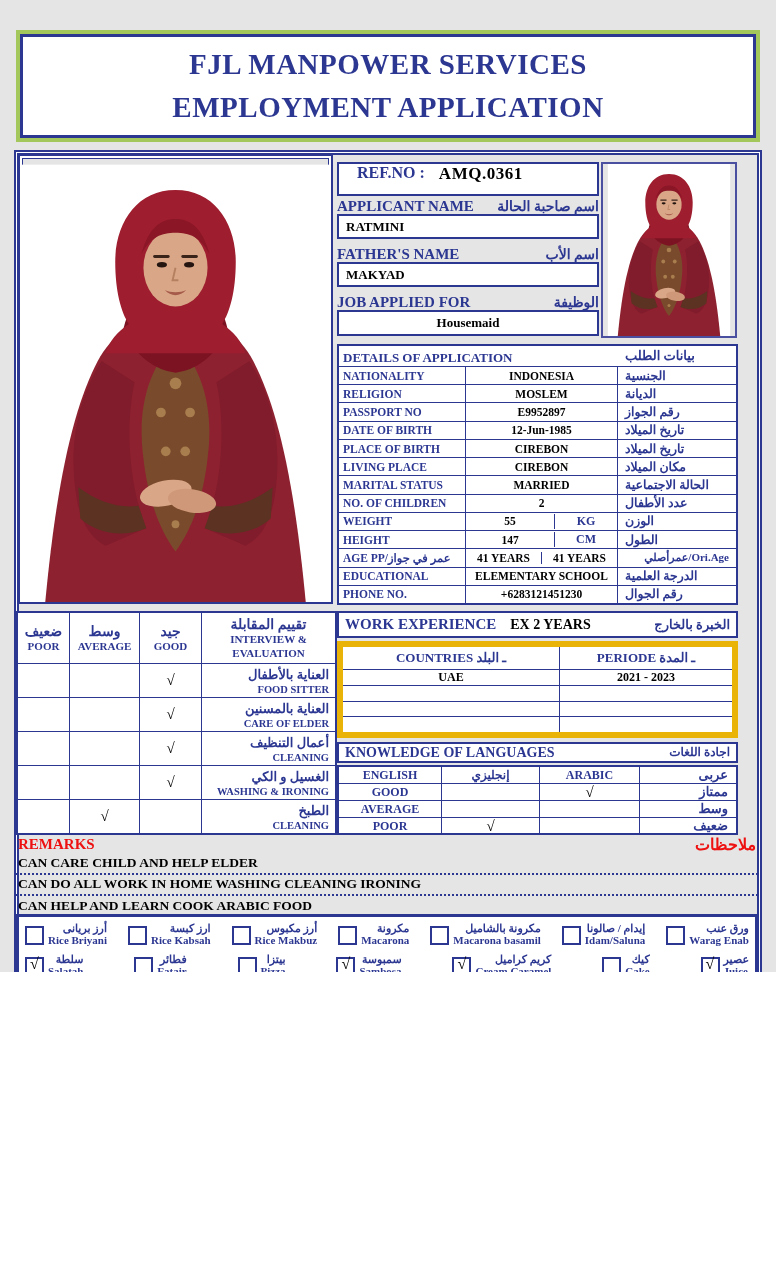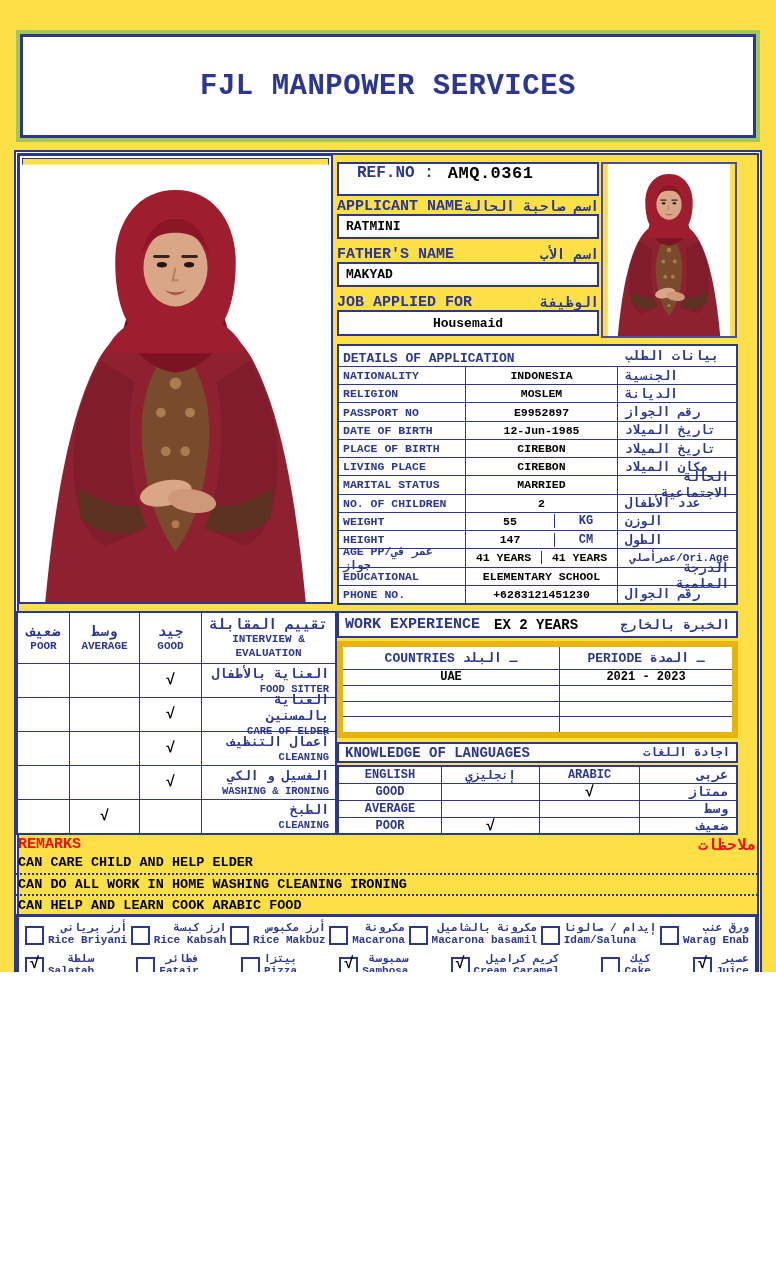--- a/index.html
+++ b/index.html
@@ -1,17 +1,17 @@
 <!DOCTYPE html>
 <html><head>
 <meta charset="utf-8">
 <style>
   html,body{margin:0;padding:0;background:#fff;}
-  .page{position:relative;width:776px;height:972px;background:#fde047;overflow:hidden;
-        font-family:Liberation Mono, monospace;color:#000;}
+  .page{position:relative;width:776px;height:972px;background:#e5e5e5;overflow:hidden;
+        font-family:Liberation Serif, serif;color:#000;}
   
   .title-box{position:absolute;left:16px;top:30px;width:744px;height:112px;box-sizing:border-box;
              border:4px solid #a4c75c;background:#fff;}
   .title-inner{position:absolute;inset:0;border:3px solid #2c3792;display:flex;flex-direction:column;
                justify-content:center;align-items:center;gap:10px;}
   .title-line{color:#2c3792;font-weight:bold;font-size:29px;letter-spacing:.5px;}
   
   .main{position:absolute;left:14px;top:150px;width:748px;height:840px;box-sizing:border-box;
         border:2px solid #2c3792;box-shadow:inset 0 0 0 1px #ffffff, inset 0 0 0 3px #2c3792;}
   .abs{position:absolute;box-sizing:border-box;}
@@ -146,20 +146,21 @@
     <ellipse cx="150" cy="338" rx="27" ry="13" fill="#d9a788" transform="rotate(-12 150 338)"></ellipse>
     <ellipse cx="177" cy="346" rx="25" ry="12" fill="#cf9878" transform="rotate(9 177 346)"></ellipse>
   </symbol>
 </svg>
 
 <div class="page">
 
   <div class="title-box">
     <div class="title-inner">
       <div class="title-line">FJL MANPOWER SERVICES</div>
+      <div class="title-line">EMPLOYMENT APPLICATION</div>
     </div>
   </div>
 
   <div class="main"></div>
 
   <div class="abs photo-large dbl">
     <svg>
         <use href="#person-art"></use>
       </svg>
   </div>

